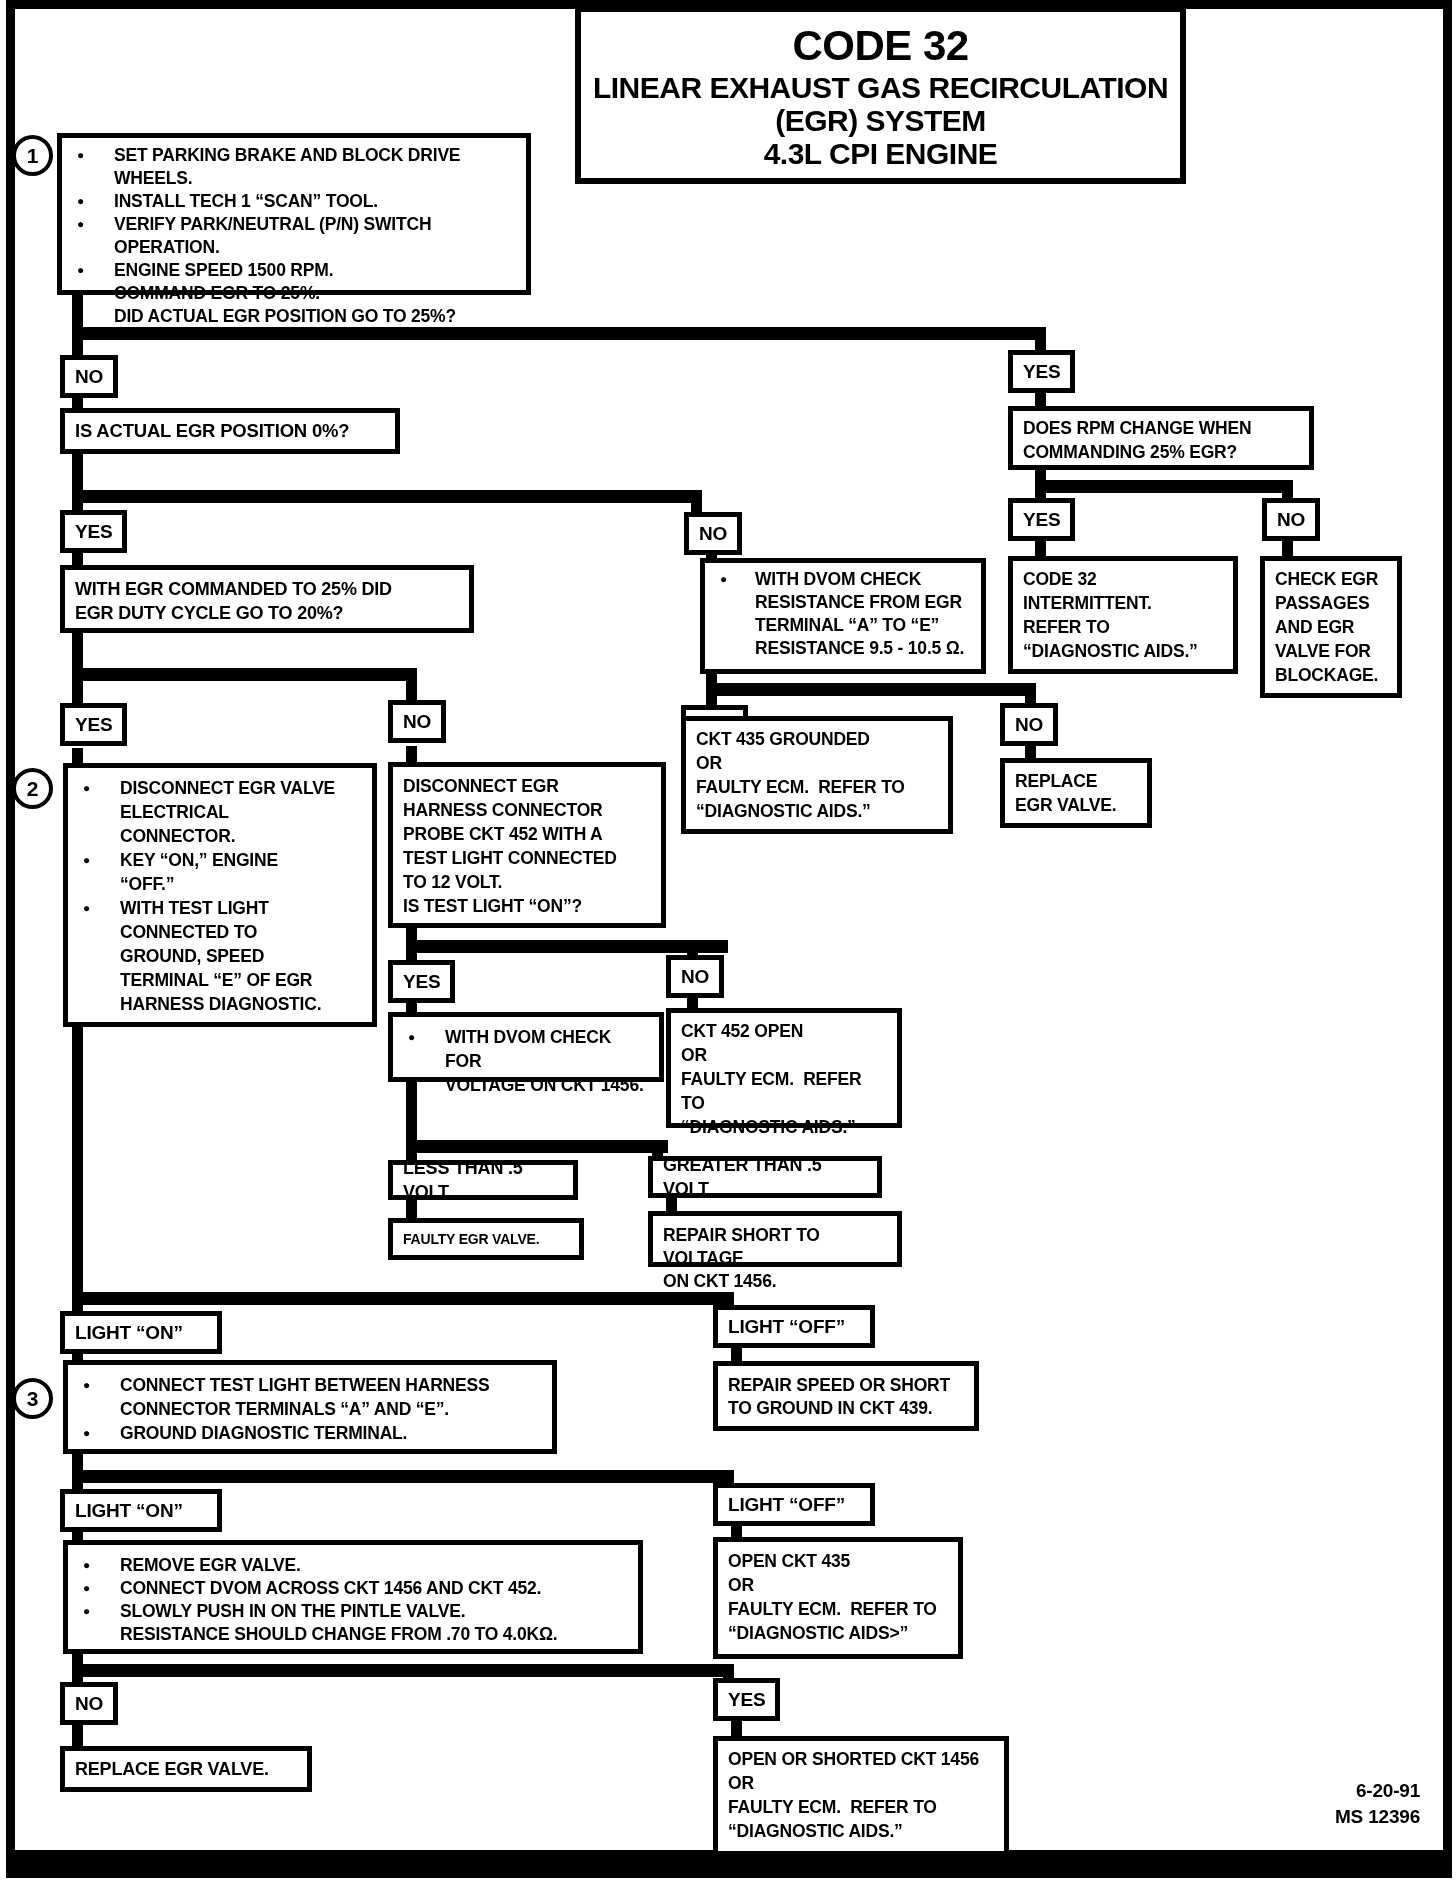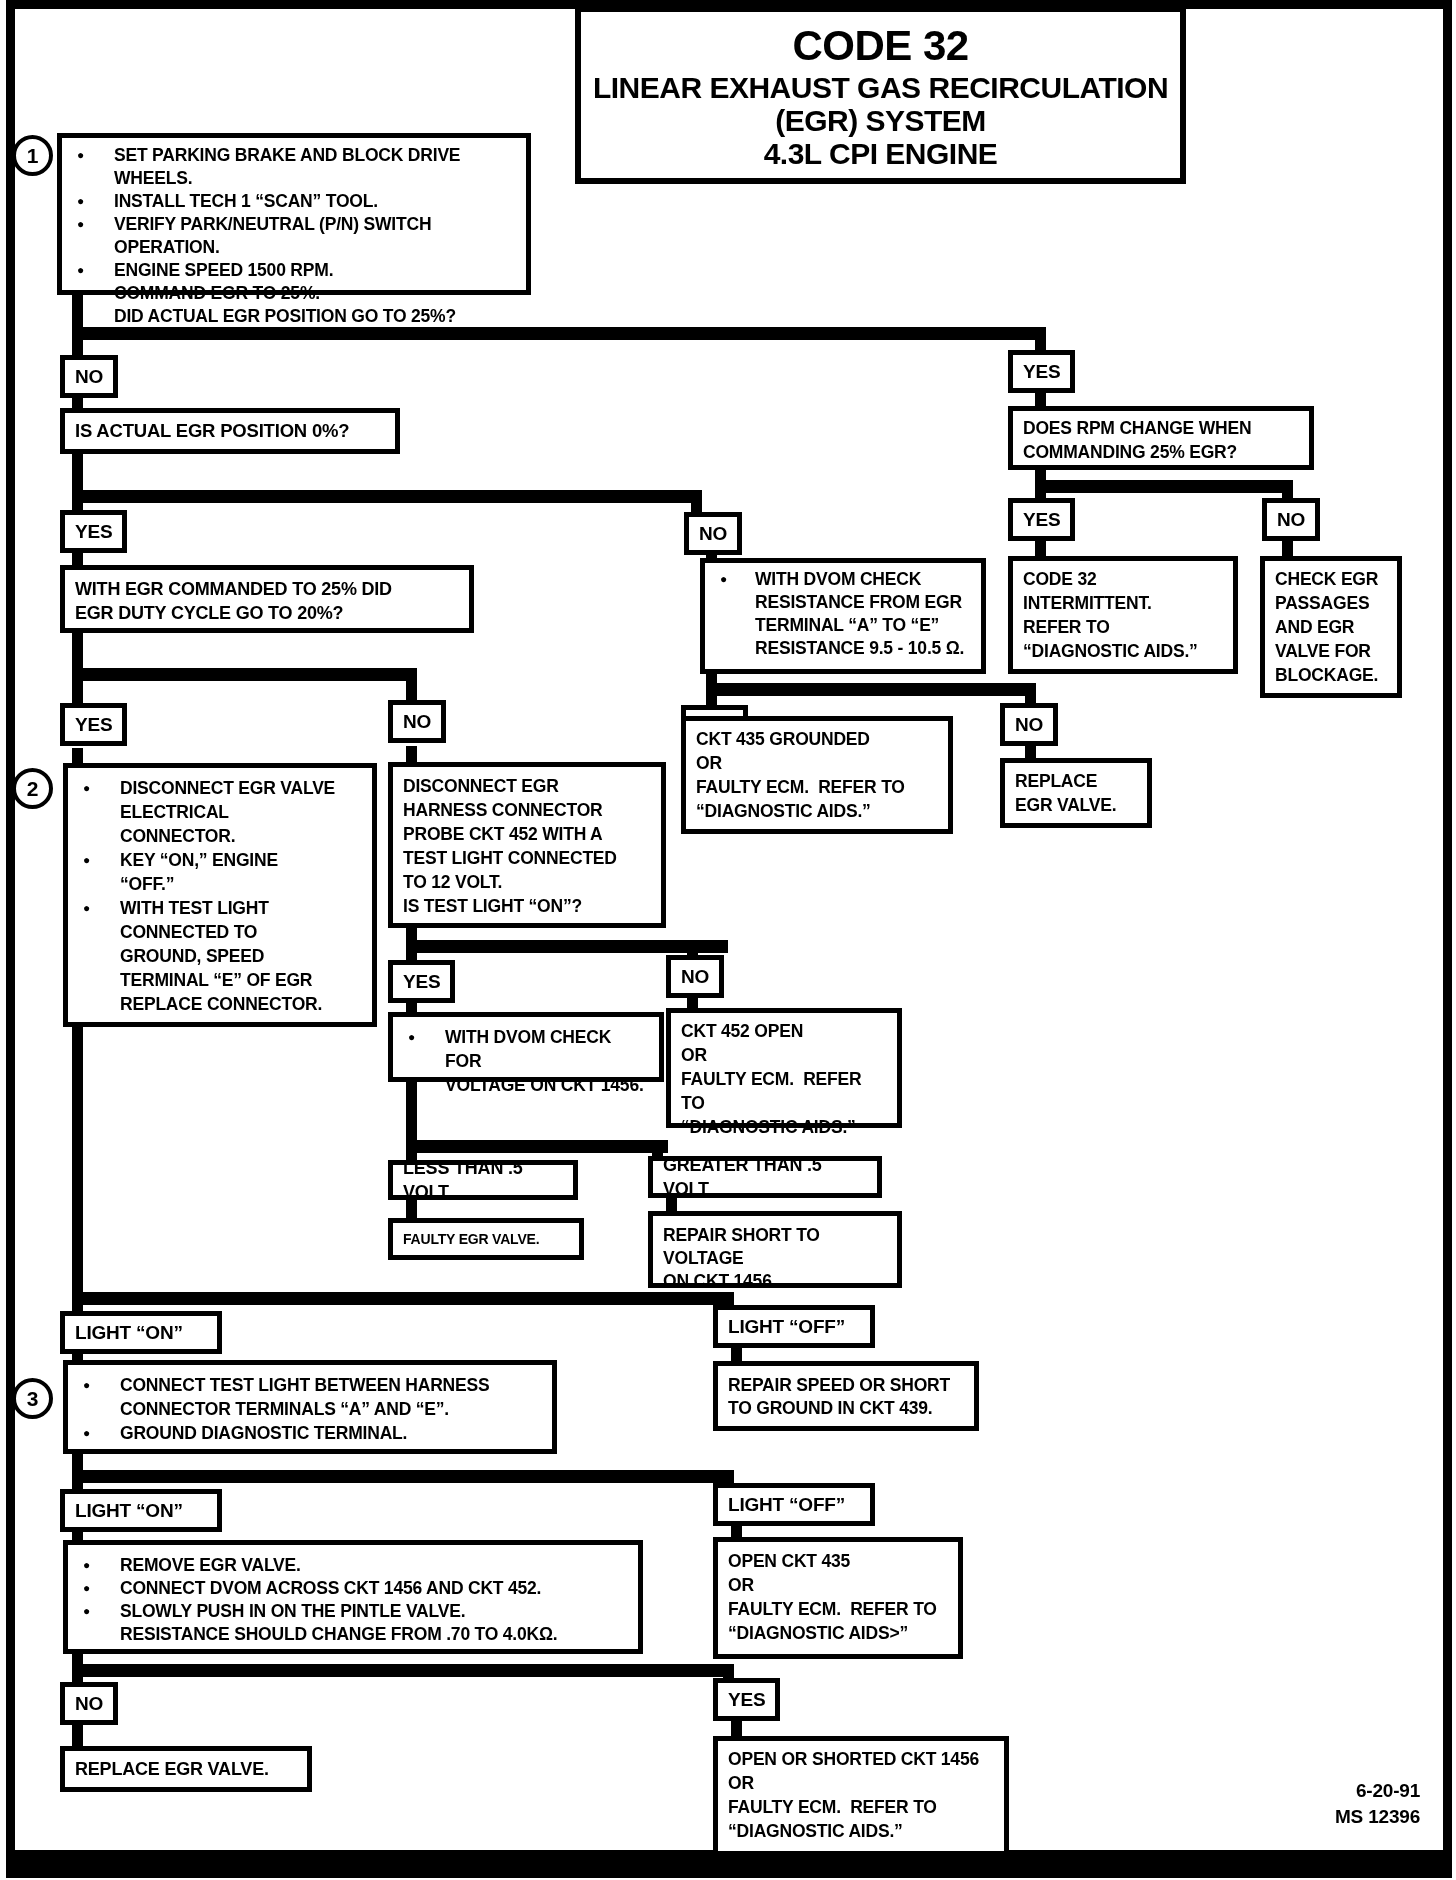--- a/index.html
+++ b/index.html
@@ -262,21 +262,21 @@
     <div class="brow">
         <span class="dot"></span>
         <span>GROUND, SPEED</span>
       </div>
     <div class="brow">
         <span class="dot"></span>
         <span>TERMINAL “E” OF EGR</span>
       </div>
     <div class="brow">
         <span class="dot"></span>
-        <span>REPLACE CONNECTOR.</span>
+        <span>HARNESS DIAGNOSTIC.</span>
       </div>
   </div>
 
   <div class="box" style="left:388px;top:762px;width:278px;height:166px;padding-top:7px">
     <div>DISCONNECT EGR</div>
     <div>HARNESS CONNECTOR</div>
     <div>PROBE CKT 452 WITH A</div>
     <div>TEST LIGHT CONNECTED</div>
     <div>TO 12 VOLT.</div>
     <div>IS TEST LIGHT “ON”?</div>
@@ -299,21 +299,21 @@
   <div class="box" style="left:666px;top:1008px;width:236px;height:120px">
     <div>CKT 452 OPEN</div>
     <div>OR</div>
     <div>FAULTY ECM.&nbsp; REFER TO</div>
     <div>“DIAGNOSTIC AIDS.”</div>
   </div>
 
   <div class="box c" style="left:388px;top:1160px;width:190px;height:40px;font-size:18px">LESS THAN .5 VOLT</div>
   <div class="box c" style="left:648px;top:1156px;width:234px;height:42px;font-size:18px">GREATER THAN .5 VOLT</div>
   <div class="box c" style="left:388px;top:1218px;width:196px;height:42px;font-size:14px">FAULTY EGR VALVE.</div>
-  <div class="box lh23" style="left:648px;top:1211px;width:254px;height:77px;padding-top:8px">
+  <div class="box lh23" style="left:648px;top:1211px;width:254px;height:56px;padding-top:8px">
     <div>REPAIR SHORT TO VOLTAGE</div>
     <div>ON CKT 1456.</div>
   </div>
 
   <div class="tag" style="left:60px;top:1311px;width:162px">LIGHT “ON”</div>
   <div class="tag" style="left:713px;top:1305px;width:162px">LIGHT “OFF”</div>
 
   <div class="box lh23" style="left:713px;top:1361px;width:266px;height:70px;padding-top:8px">
     <div>REPAIR SPEED OR SHORT</div>
     <div>TO GROUND IN CKT 439.</div>

